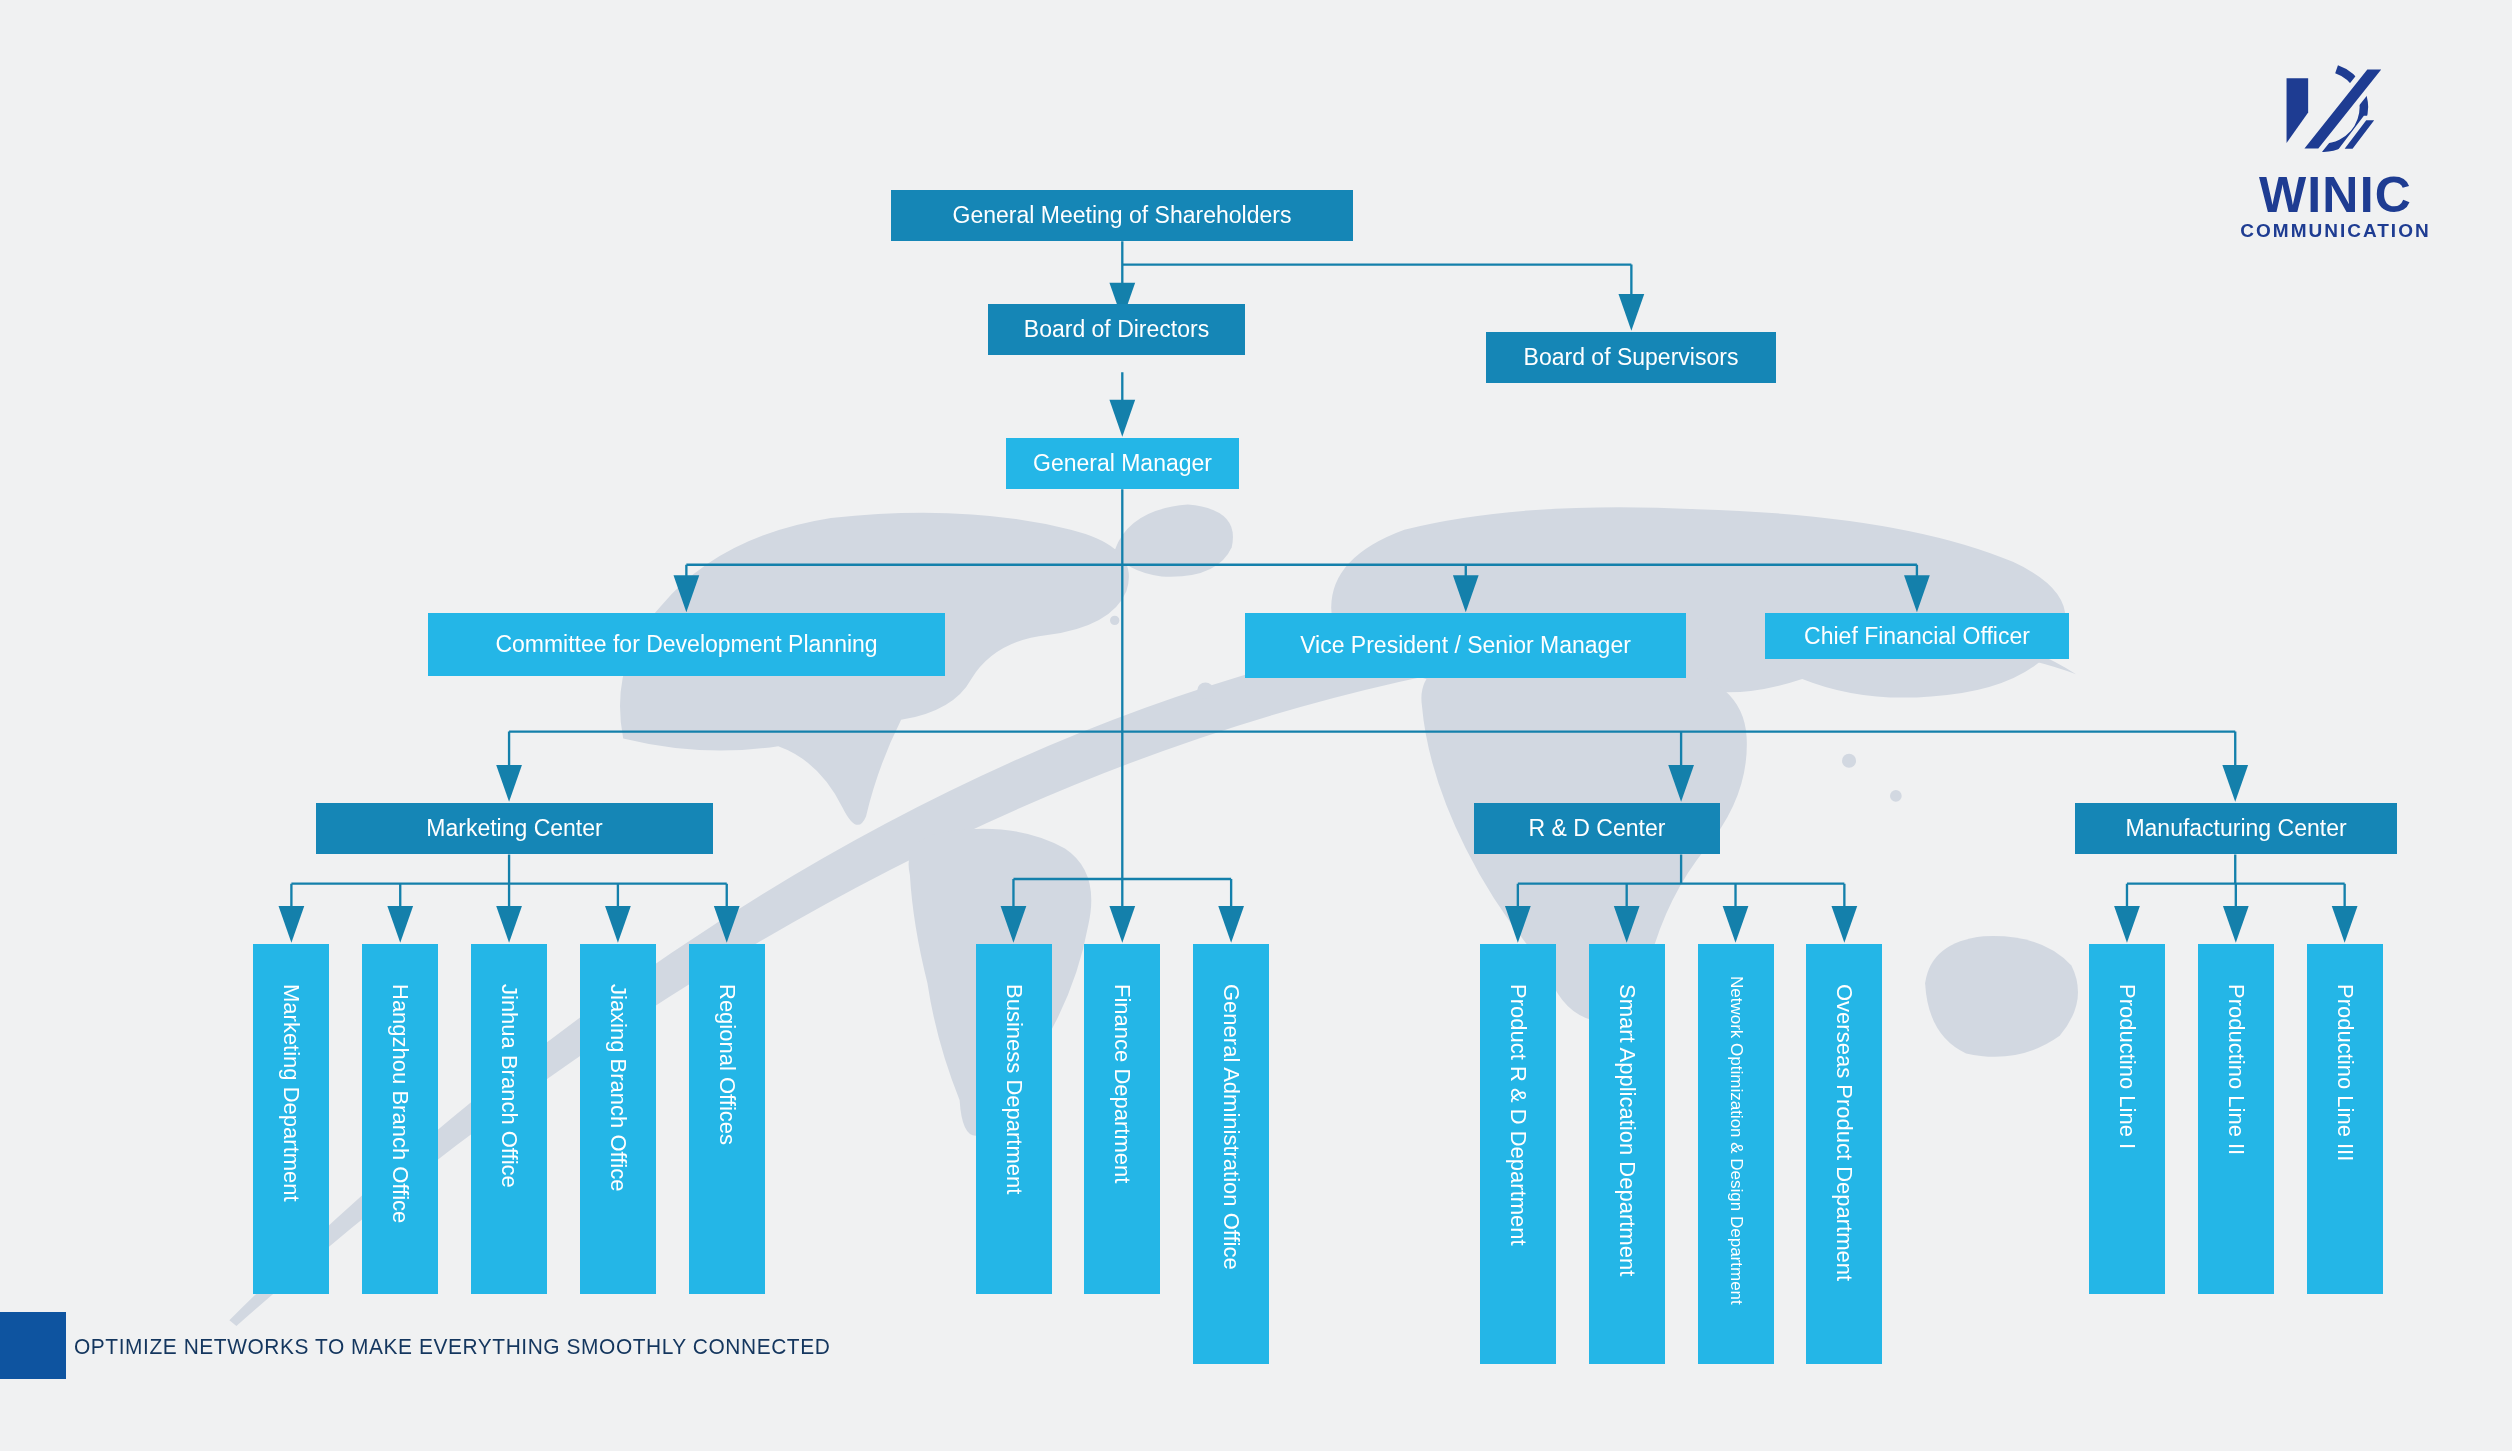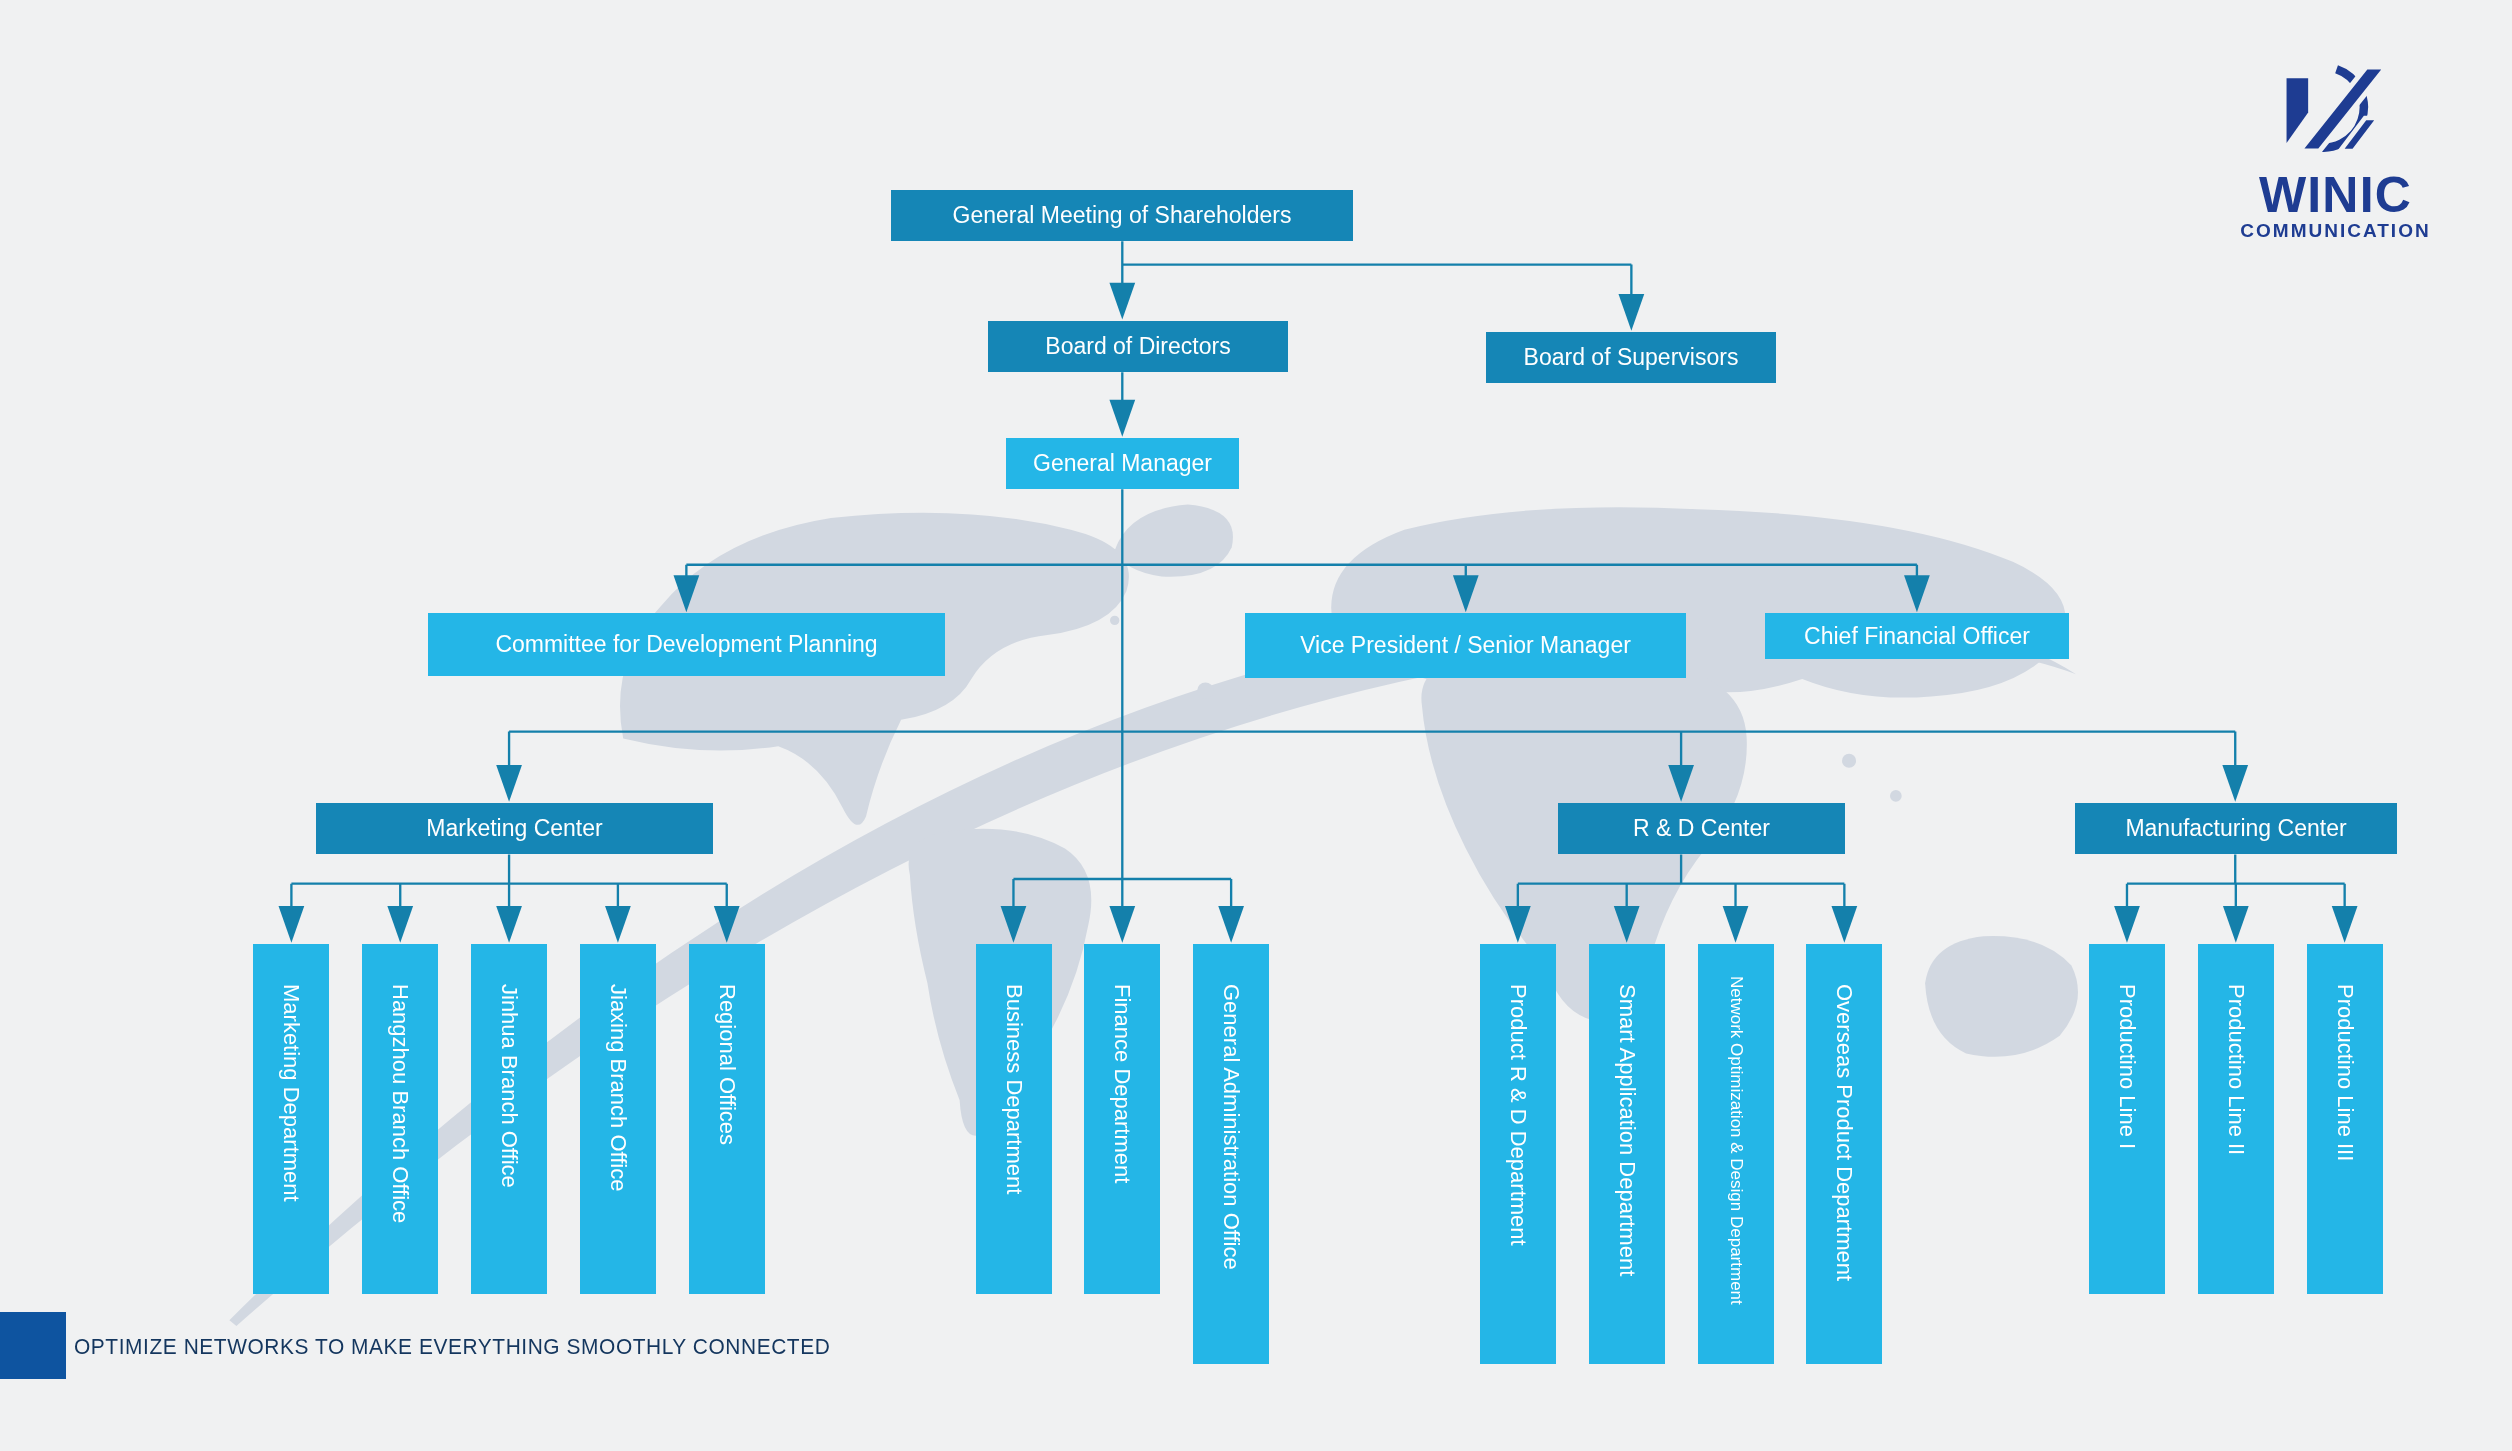--- a/index.html
+++ b/index.html
@@ -96,35 +96,35 @@
       <polygon points="2944,1548 2988,1548 2966,1611"></polygon>
       <polygon points="3130,1548 3174,1548 3152,1611"></polygon>
       <polygon points="3613,1548 3657,1548 3635,1611"></polygon>
       <polygon points="3799,1548 3843,1548 3821,1611"></polygon>
       <polygon points="3985,1548 4029,1548 4007,1611"></polygon>
     </g>
 </svg>
 
 <div class="node dark" style="left:891px;top:190px;width:462px;height:51px">General Meeting of Shareholders</div>
 
-<div class="node dark" style="left:988px;top:321px;width:300px;height:51px">Board of Directors</div>
+<div class="node dark" style="left:988px;top:304px;width:257px;height:51px">Board of Directors</div>
 
 <div class="node dark" style="left:1486px;top:332px;width:290px;height:51px">Board of Supervisors</div>
 
 <div class="node light" style="left:1006px;top:438px;width:233px;height:51px">General Manager</div>
 
 <div class="node light" style="left:428px;top:613px;width:517px;height:63px">Committee for Development Planning</div>
 
 <div class="node light" style="left:1245px;top:613px;width:441px;height:65px">Vice President / Senior Manager</div>
 
 <div class="node light" style="left:1765px;top:613px;width:304px;height:46px">Chief Financial Officer</div>
 
 <div class="node dark" style="left:316px;top:803px;width:397px;height:51px">Marketing Center</div>
 
-<div class="node dark" style="left:1558px;top:803px;width:287px;height:51px">R &amp; D Center</div>
+<div class="node dark" style="left:1474px;top:803px;width:246px;height:51px">R &amp; D Center</div>
 
 <div class="node dark" style="left:2075px;top:803px;width:322px;height:51px">Manufacturing Center</div>
 
 <div class="bar" style="left:253px">
     <span>Marketing Department</span>
   </div>
 <div class="bar" style="left:362px">
     <span>Hangzhou Branch Office</span>
   </div>
 <div class="bar" style="left:471px">

